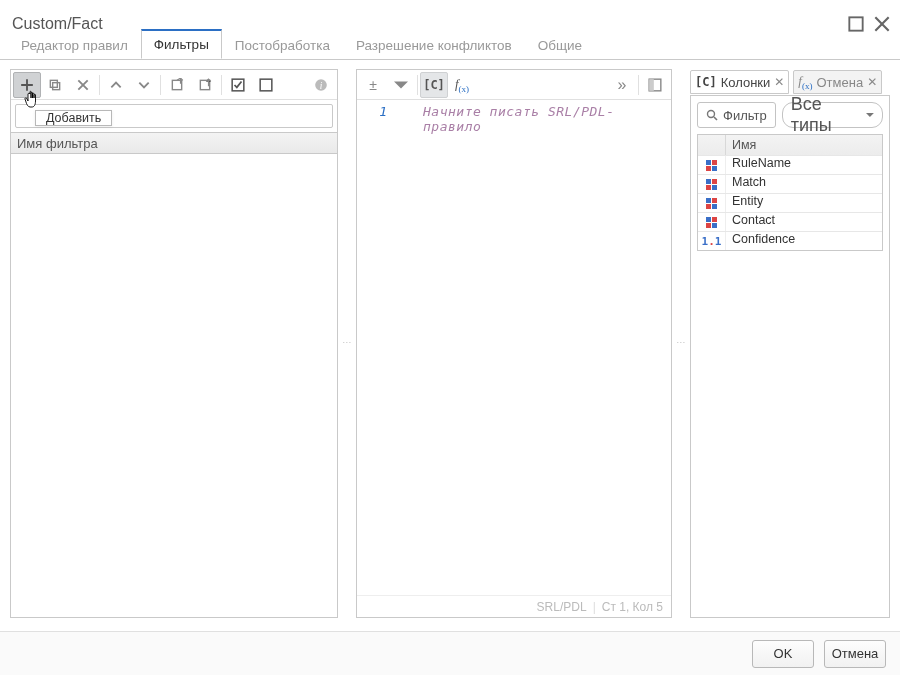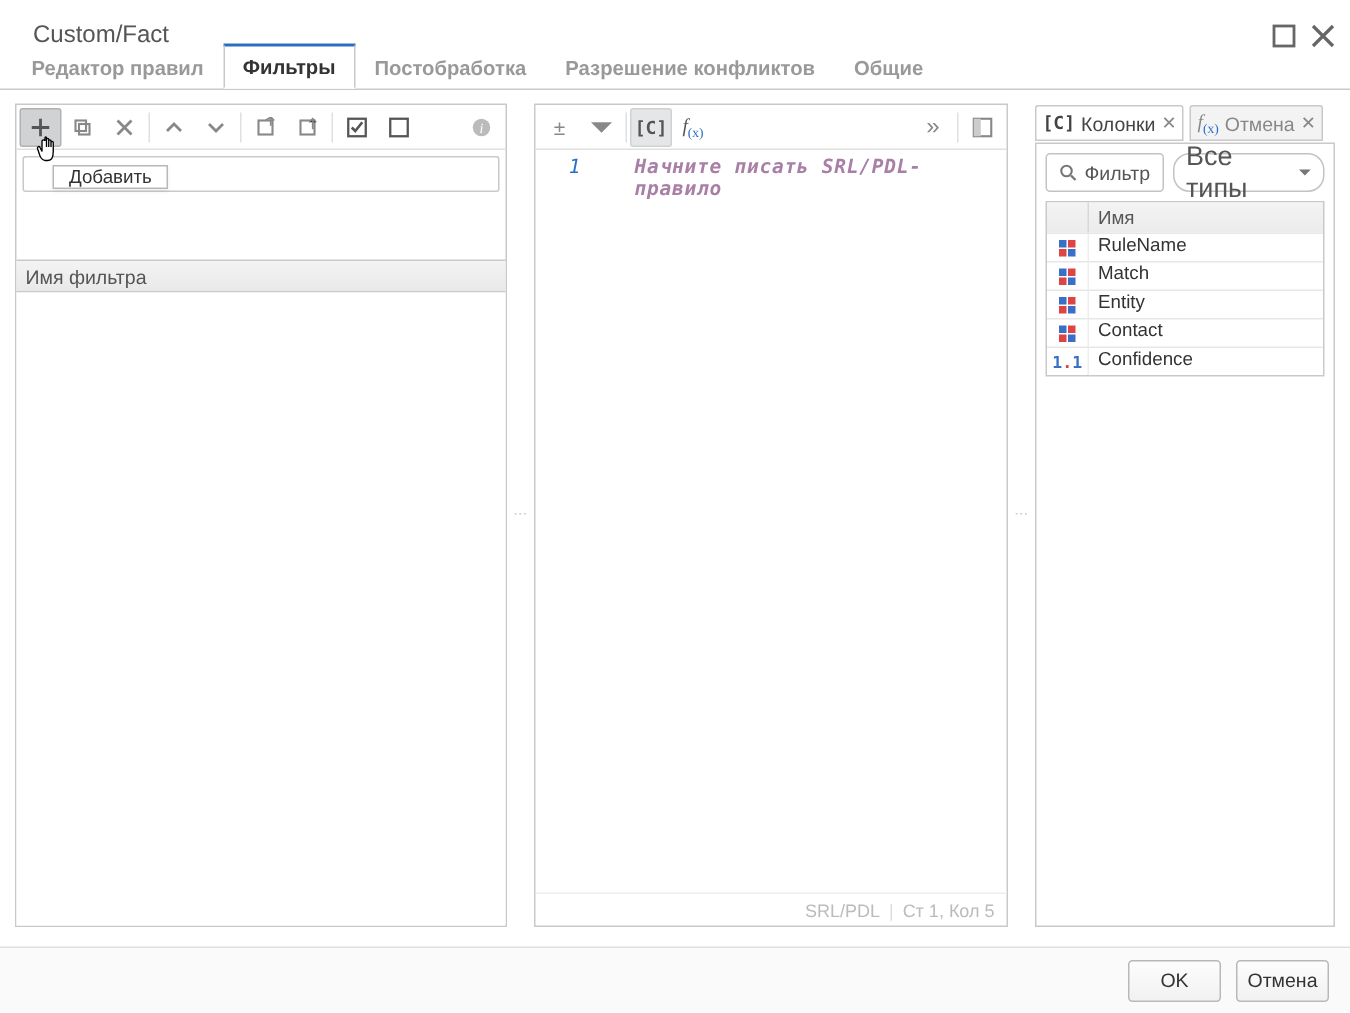--- a/index.html
+++ b/index.html
@@ -1,55 +1,55 @@
 <!DOCTYPE html>
 <html><head>
 <meta charset="utf-8">
 <style>
 * { box-sizing: border-box; margin: 0; padding: 0; }
 body { font-family: -apple-system, "Segoe UI", Arial, sans-serif; font-size: 13px; color: #333; background: #fff; width: 900px; height: 675px; overflow: hidden; position: relative; }
 
 
-.titlebar { display: flex; align-items: center; justify-content: space-between; height: 32px; padding: 16px 10px 0 12px; margin-left: 10px; }
+.titlebar { display: flex; align-items: center; justify-content: space-between; height: 32px; padding: 16px 10px 0 12px; }
 .titlebar .title { font-size: 16px; color: #555; }
 .titlebar .win-controls { display: flex; gap: 10px; }
 .titlebar .win-controls span { width: 16px; height: 16px; display: inline-flex; align-items: center; justify-content: center; cursor: pointer; color: #666; font-size: 15px; }
 
 
-.tabsbar { display: flex; align-items: flex-end; padding: 0 8px; height: 28px; border-bottom: 1px solid transparent; font-weight: bold; }
+.tabsbar { display: flex; align-items: flex-end; padding: 0 8px; height: 28px; border-bottom: 1px solid transparent; }
 .tab { padding: 6px 12px; font-size: 13.5px; color: #999; cursor: pointer; border: 1px solid transparent; border-bottom: none; position: relative; }
 .tab.active { color: #333; border: 1px solid #c9c9c9; border-bottom: 1px solid #fff; border-top: 2px solid #2b6fc4; background: #fff; z-index: 2; }
 .tabs-underline { border-bottom: 1px solid #c9c9c9; position: relative; top: -1px; }
 
 
 .content { display: flex; padding: 8px 10px 8px 10px; gap: 6px; height: 565px; }
 
 
 .left-panel { width: 328px; border: 1px solid #c9c9c9; display: flex; flex-direction: column; position: relative; background: #fff; }
 .toolbar { display: flex; align-items: center; height: 30px; padding: 0 2px; gap: 0; border-bottom: 1px solid #e0e0e0; }
 .tbtn { width: 28px; height: 26px; display: inline-flex; align-items: center; justify-content: center; color: #555; cursor: pointer; border: 1px solid transparent; border-radius: 2px; }
 .tbtn.pressed { background: #d0d2d4; border: 1px solid #b0b2b4; }
 .tbtn svg { width: 14px; height: 14px; }
 .tsep { width: 1px; height: 20px; background: #e0e0e0; margin: 0 2px; }
 
 .left-panel .search-row { height: 24px; border: 1px solid #c9c9c9; margin: 4px; border-radius: 2px; }
-.list-header { background: linear-gradient(#f3f3f3,#e9e9e9); border: 1px solid #c9c9c9; border-left: none; border-right: none; height: 22px; line-height: 22px; padding-left: 6px; color: #555; font-size: 13px; margin-top: 41px; }
+.list-header { background: linear-gradient(#f3f3f3,#e9e9e9); border: 1px solid #c9c9c9; border-left: none; border-right: none; height: 22px; line-height: 22px; padding-left: 6px; color: #555; font-size: 13px; }
 .left-panel .empty-body { flex: 1; background: #fff; }
 
 
 .tooltip { position: absolute; top: 40px; left: 24px; background: #fff; border: 1px solid #b8b8b8; padding: 0 10px; font-size: 12.5px; color: #333; box-shadow: 0 1px 3px rgba(0,0,0,0.08); z-index: 50; }
 .cursor-hand { position: absolute; top: 18px; left: 12px; z-index: 60; pointer-events: none; }
 
 
 .mid-panel { flex: 1; border: 1px solid #c9c9c9; display: flex; flex-direction: column; background: #fff; min-width: 0; position: relative; }
 .mid-toolbar { display: flex; align-items: center; height: 30px; padding: 0 2px; border-bottom: 1px solid #e0e0e0; gap: 0; }
 .mid-toolbar .spacer { flex: 1; }
 .editor-body { flex: 1; position: relative; font-family: "Consolas", monospace; font-size: 13px; }
 .gutter { position: absolute; left: 0; top: 0; bottom: 0; width: 38px; text-align: right; padding: 4px 8px 0 0; color: #2b6fc4; font-style: italic; }
-.code-placeholder { position: absolute; left: 66px; top: 4px; color: #a97fa6; font-style: italic; letter-spacing: 0.5px; font-weight: bold; }
+.code-placeholder { position: absolute; left: 66px; top: 4px; color: #a97fa6; font-style: italic; letter-spacing: 0.5px; }
 .statusbar { height: 22px; border-top: 1px solid #eee; display: flex; align-items: center; justify-content: flex-end; padding: 0 8px; color: #bbb; font-size: 12px; gap: 6px; }
 
 
 .vgrip { width: 6px; display: flex; align-items: center; justify-content: center; cursor: col-resize; }
 .vgrip .dots { writing-mode: vertical-rl; color: #ccc; font-size: 9px; letter-spacing: 2px; }
 
 
 .right-panel { width: 200px; display: flex; flex-direction: column; }
 .right-tabs { display: flex; align-items: center; height: 26px; gap: 4px; }
 .right-tab { display: inline-flex; align-items: center; gap: 4px; padding: 3px 4px 3px 4px; border: 1px solid #c9c9c9; background: #fff; font-size: 13px; color: #444; height: 24px; cursor: pointer; border-top-left-radius: 2px; border-top-right-radius: 2px; }

